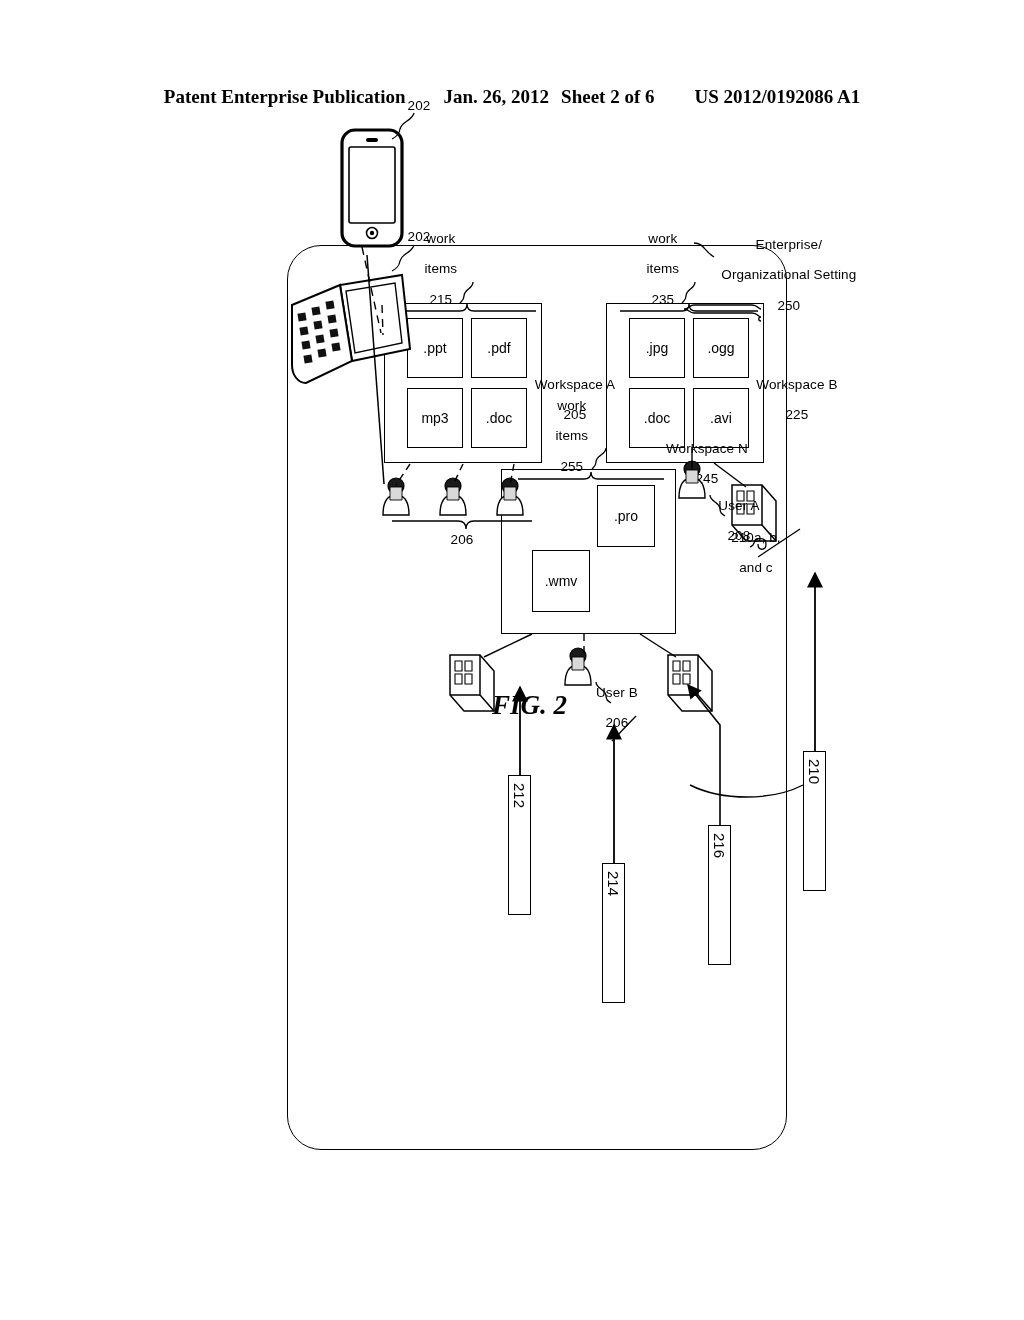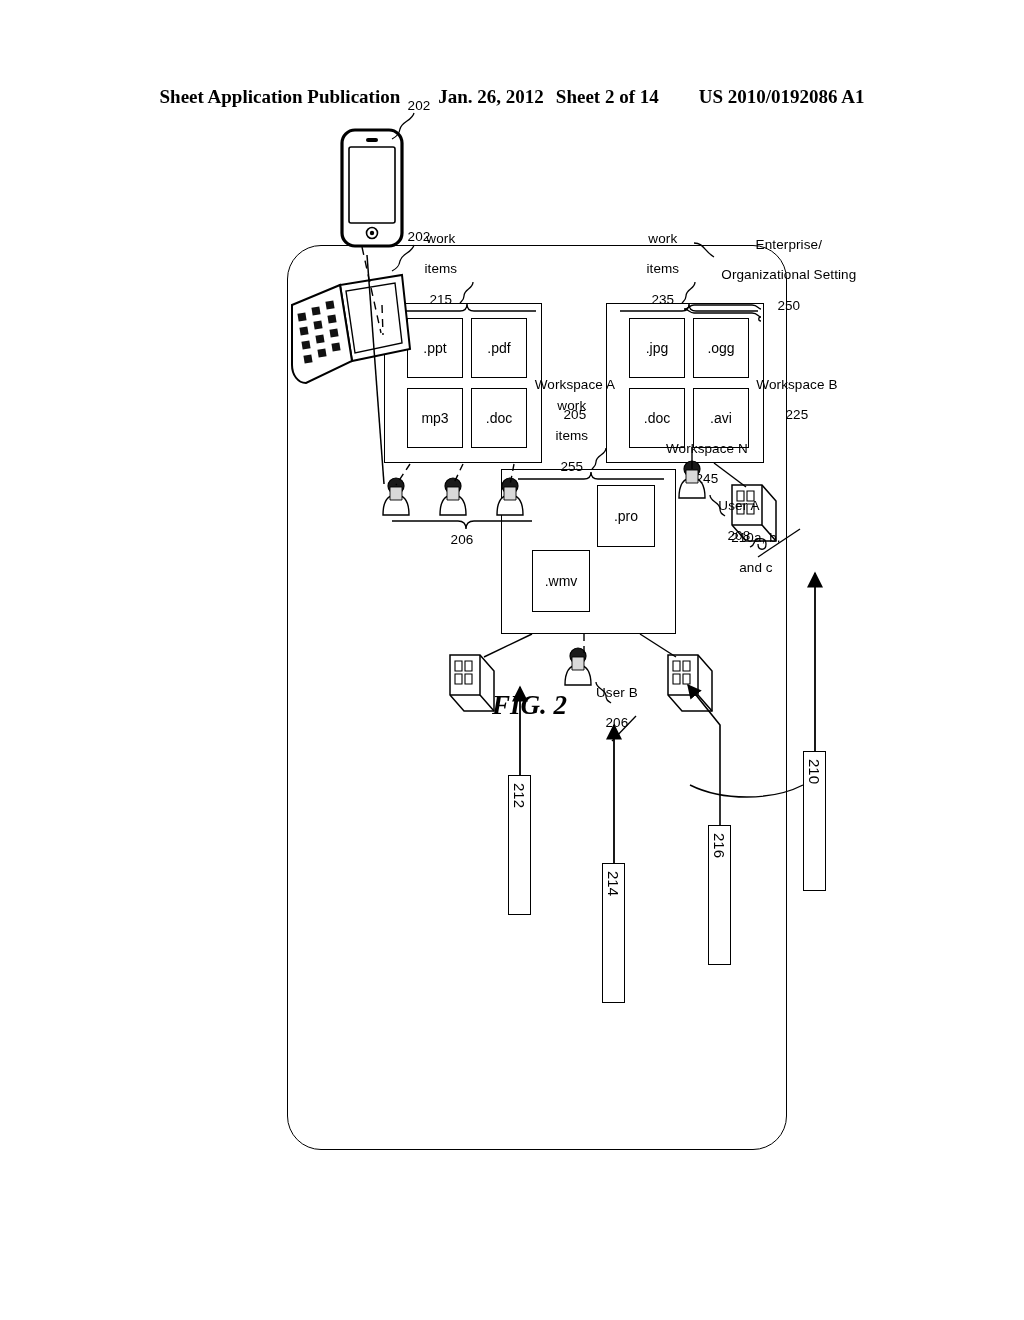--- a/index.html
+++ b/index.html
@@ -129,21 +129,21 @@
     white-space: nowrap;
   }
 
   svg.ovl { position: absolute; left: 0; top: 0; overflow: visible; }
   svg.ovl * { vector-effect: non-scaling-stroke; }
 </style>
 </head>
 <body>
 
 <div id="page-header">
-  <span>Sheet Application Publication</span><span class="hgap-a"></span><span>Jan. 26, 2012</span><span class="hgap-b"></span><span>Sheet 2 of 14</span><span class="hgap-c"></span><span>US 2010/0192086 A1</span>
+  <span>Patent Enterprise Publication</span><span class="hgap-a"></span><span>Jan. 26, 2012</span><span class="hgap-b"></span><span>Sheet 2 of 6</span><span class="hgap-c"></span><span>US 2012/0192086 A1</span>
 </div>
 
 <div id="figure-stage">
 <div id="fig-canvas">
 
   <div id="enterprise-box"></div>
 
   <div class="lbl center" style="left:-40px; top:28px; width:260px; transform:rotate(-90deg); transform-origin:50% 50%;">
     <span>Enterprise/</span><br>
     <span>Organizational Setting</span><br>

